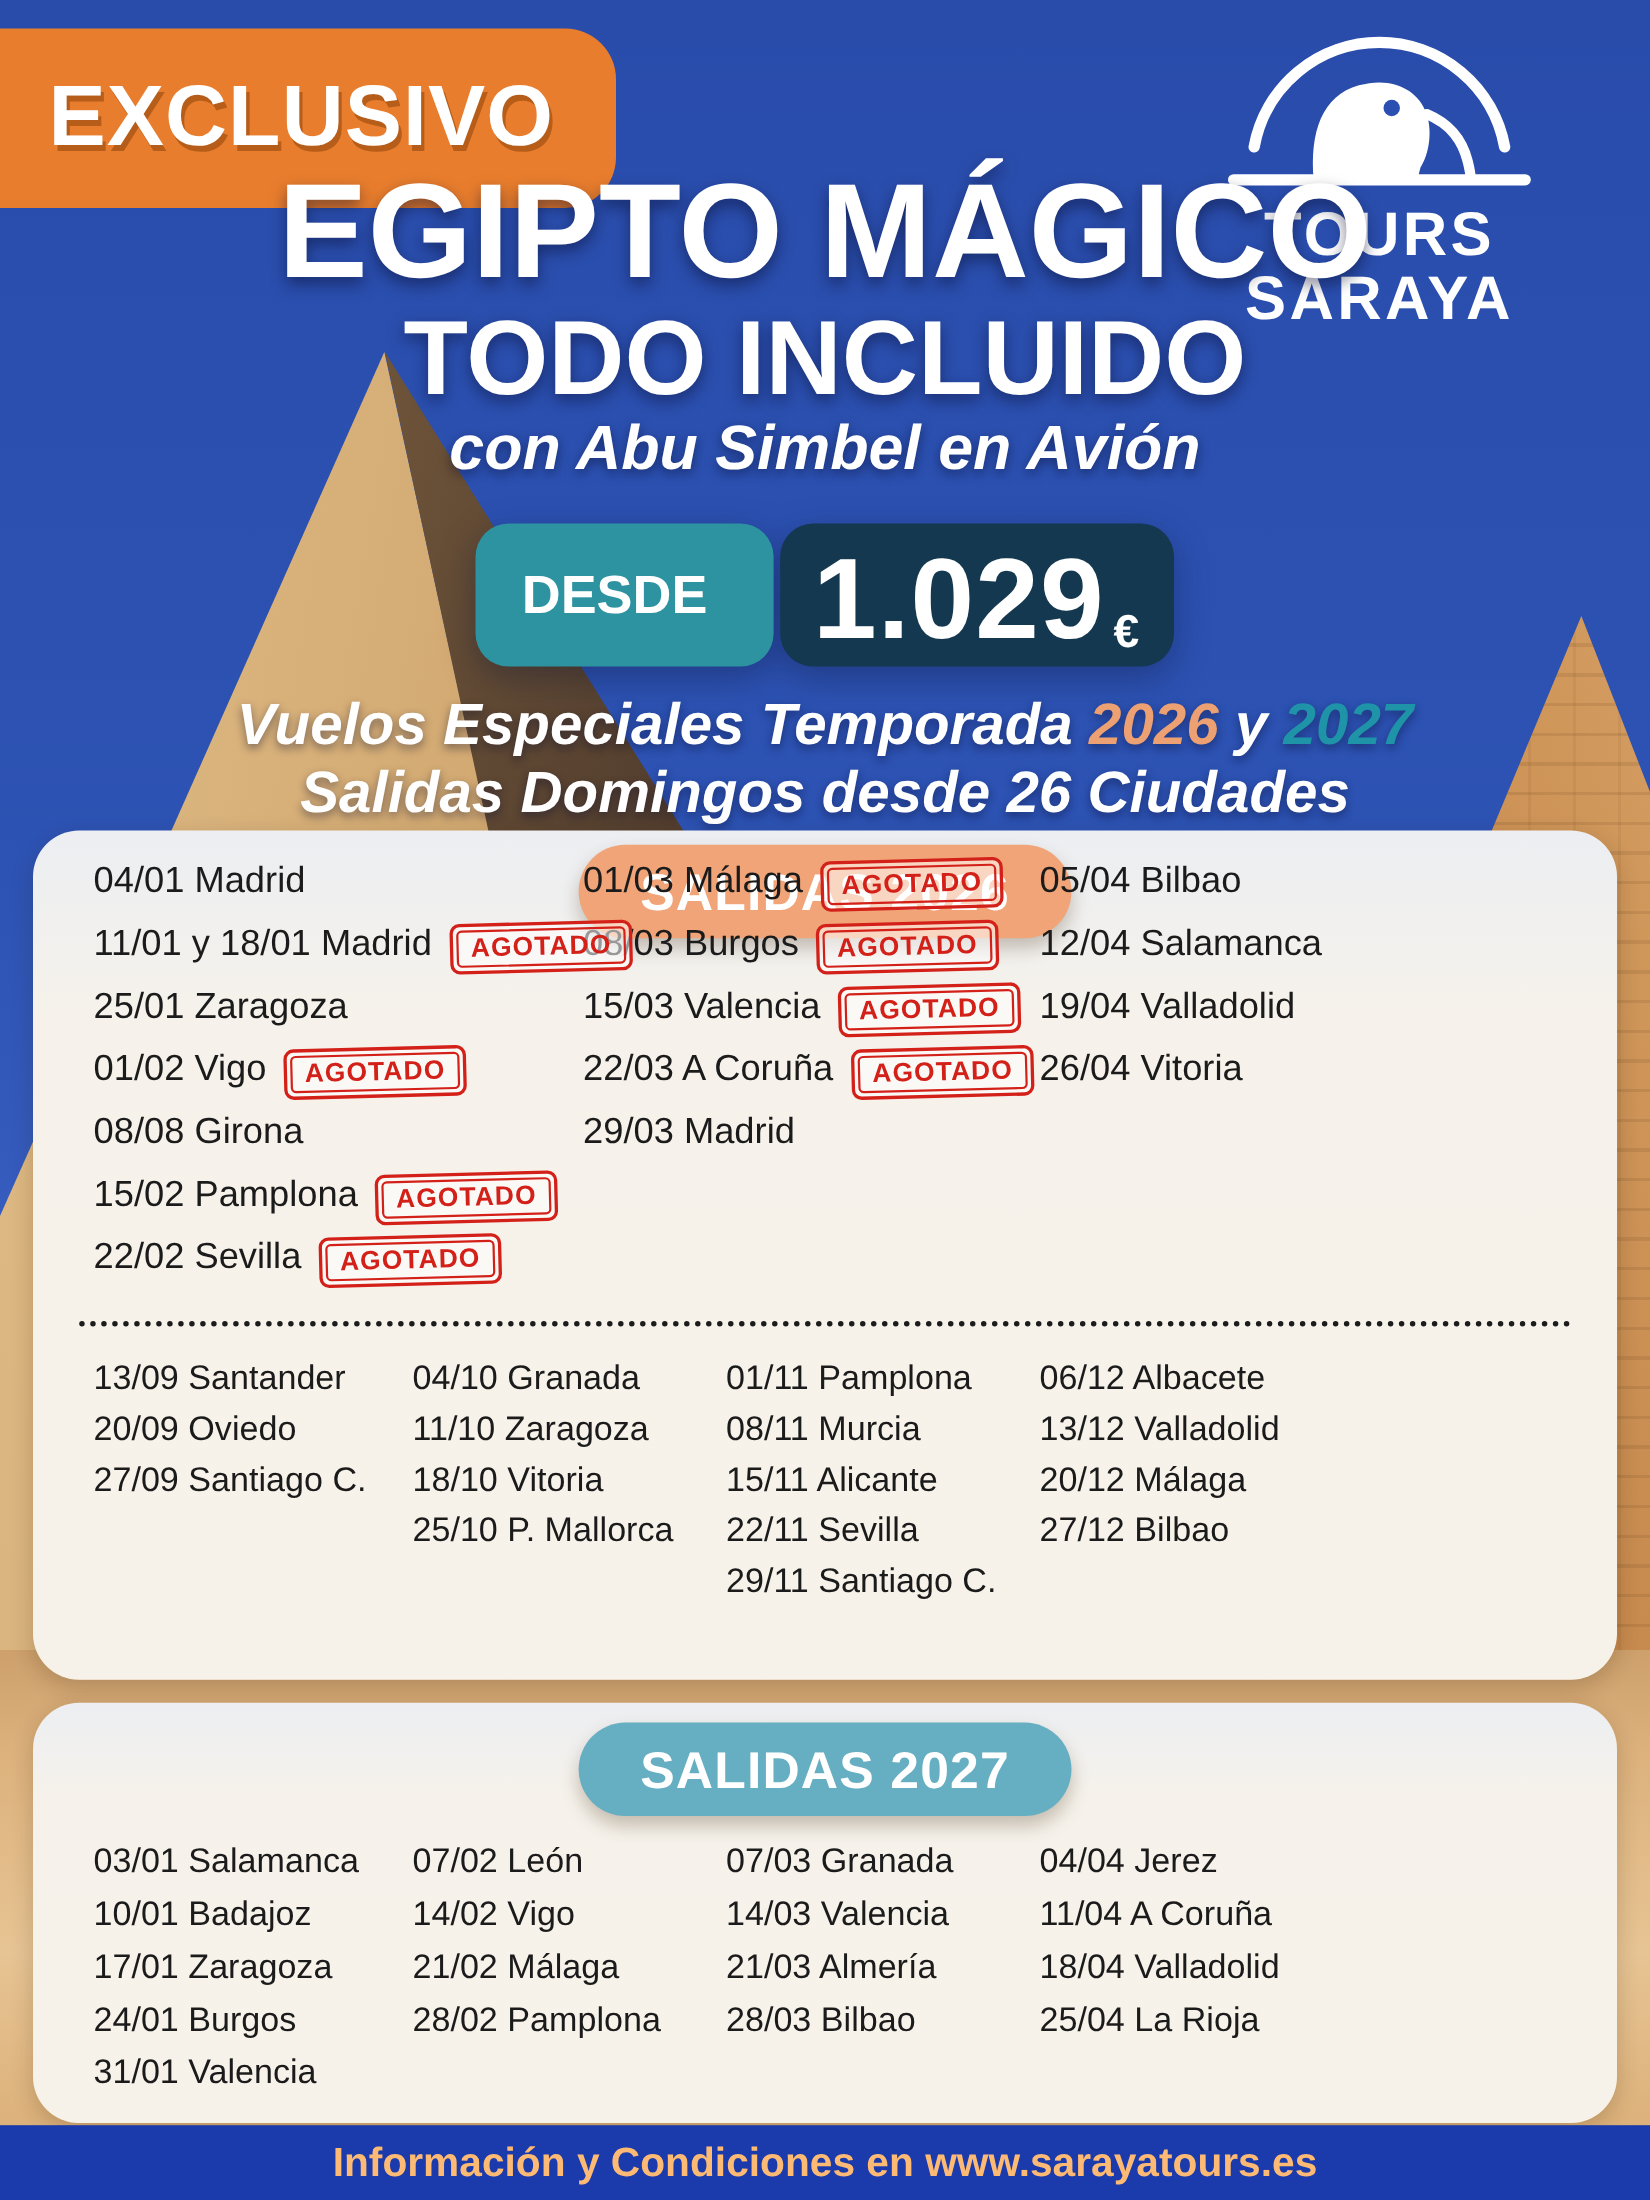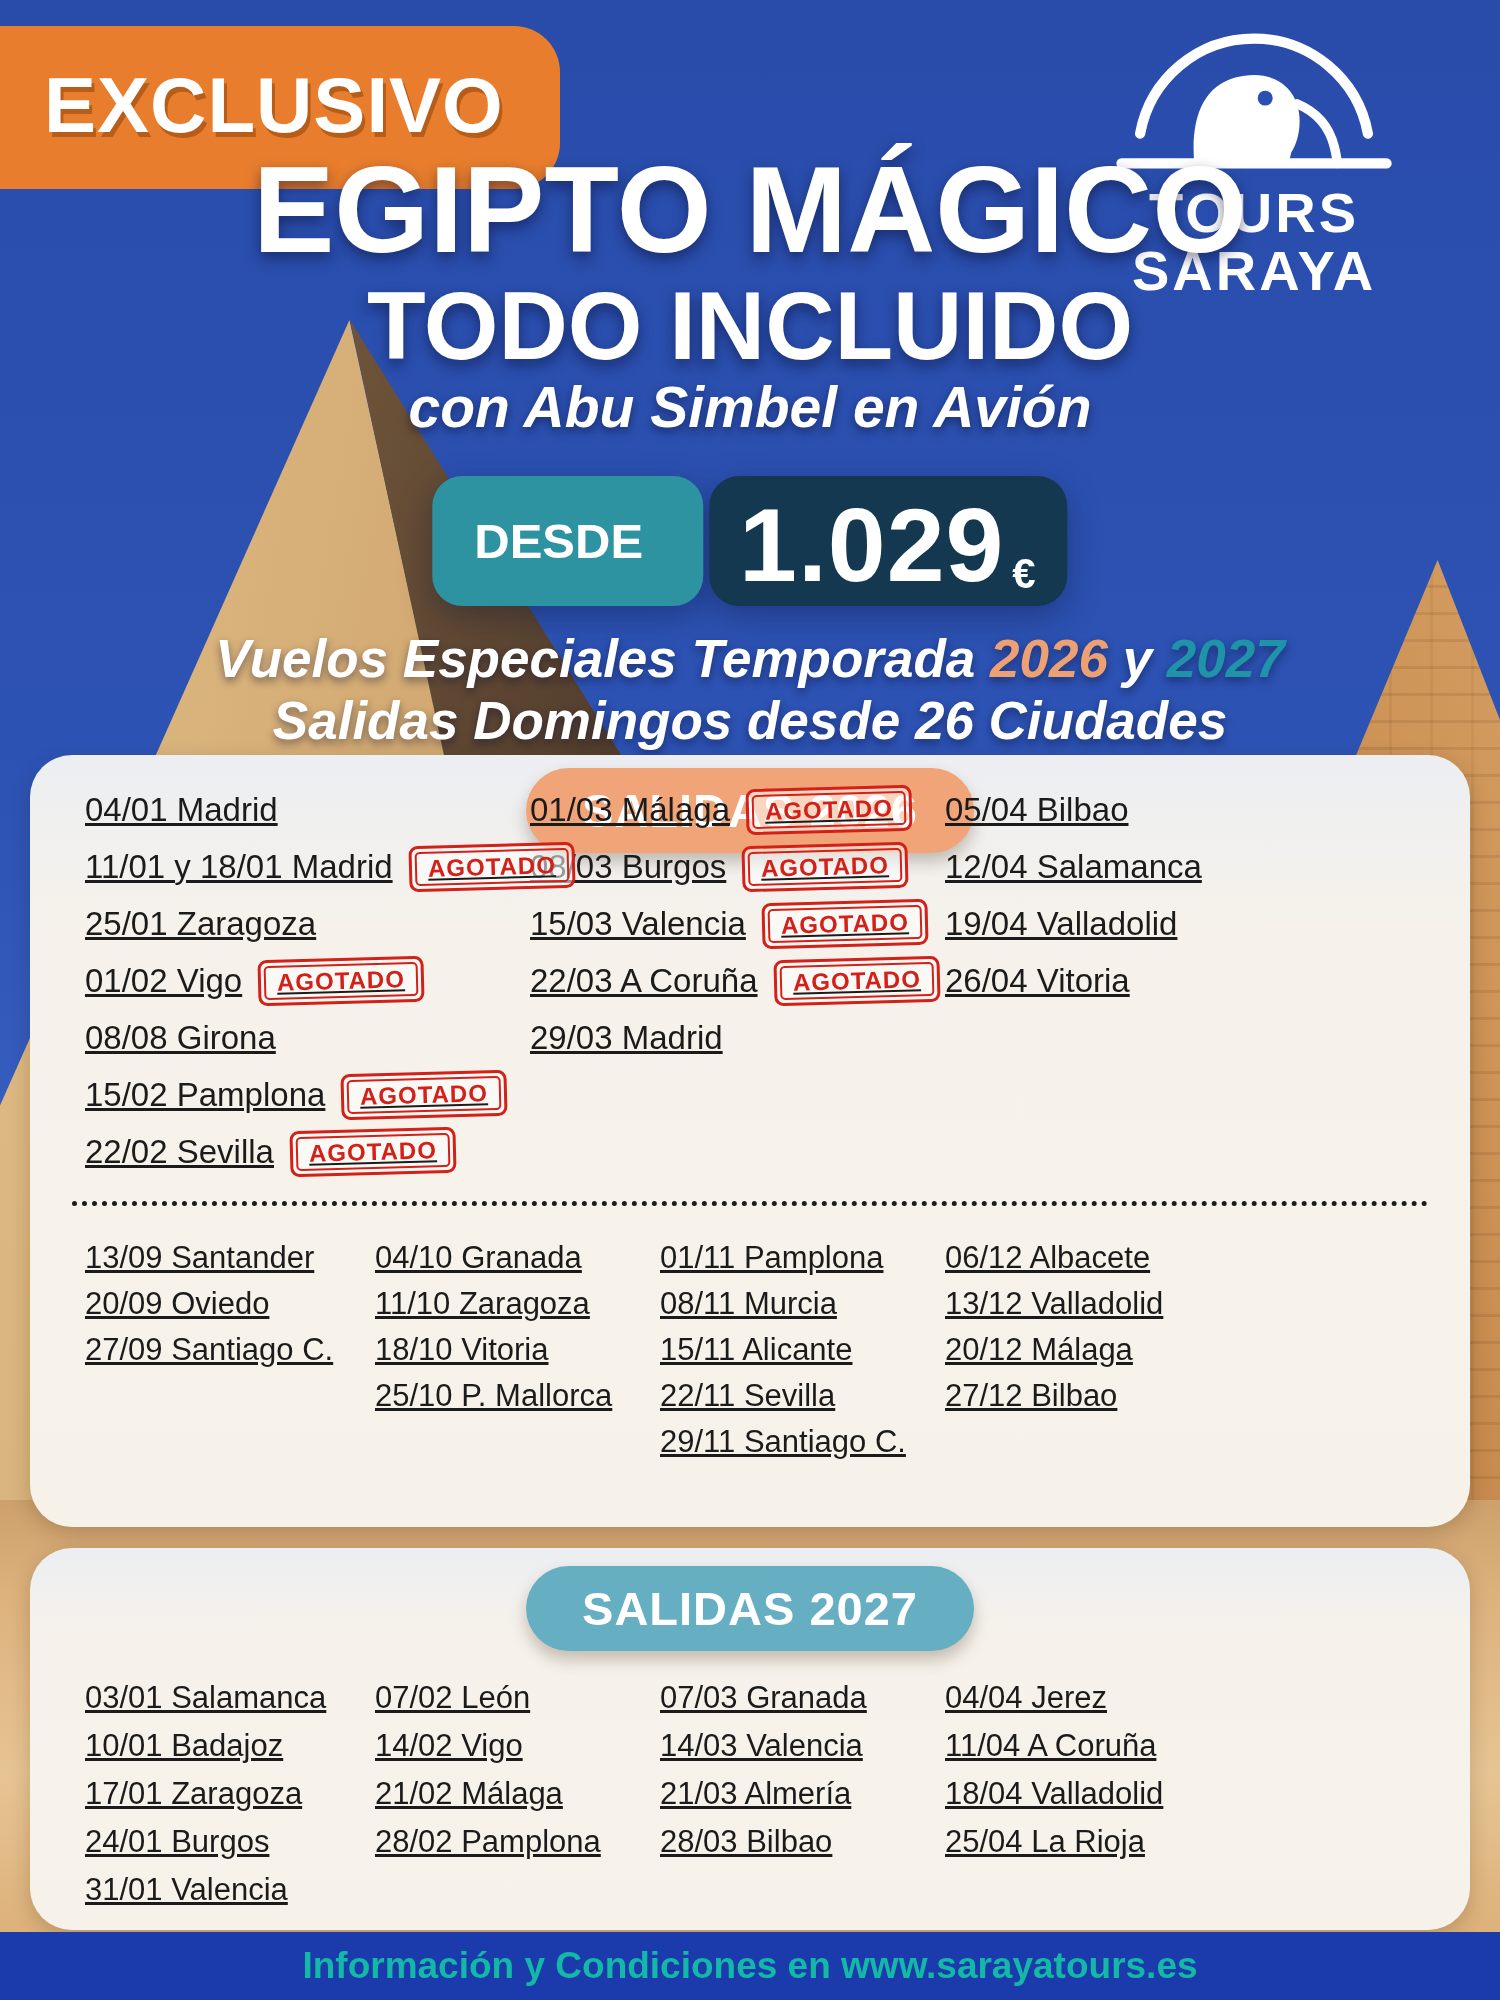--- a/index.html
+++ b/index.html
@@ -92,21 +92,21 @@
   .pill {
     position:absolute; left:50%; transform:translateX(-50%);
     color:#fff; font-weight:bold; font-size:47px; letter-spacing:1px;
     padding:15px 56px; border-radius:50px; box-shadow:0 9px 16px rgba(70,45,20,0.28);
     white-space:nowrap;
   }
   .pill-2026 { top:13px; background:#f0a478; }
   .pill-2027 { top:18px; background:#66aec2; }
   .grid { position:absolute; display:flex; color:#1b1b1b; }
   .grid ul { list-style:none; margin:0; padding:0; }
-  .grid li { display:flex; align-items:center; gap:16px; white-space:nowrap;text-decoration:underline; }
+  .grid li { display:flex; align-items:flex-start; gap:16px; white-space:nowrap; }
   .grid-2026-top { left:55px; top:26px; right:40px; font-size:33px; }
   .grid-2026-top li { height:57px; }
   .col-2026-1 { width:445px; }
   .col-2026-2 { width:415px; padding-top:114px; }
   .col-2026-3 { padding-top:171px; }
   .sep-dotted {
     position:absolute; left:42px; right:42px; top:446px; height:0;
     border-top:5px dotted #1c1c1c;
   }
   .grid-2026-bottom { left:55px; top:480px; right:40px; font-size:31px; }
@@ -122,21 +122,21 @@
     position:relative; display:inline-block; color:#d32018;
     border:3px solid #d32018; border-radius:9px; padding:6px 16px;
     font-size:24px; font-weight:bold; letter-spacing:1px;
     transform:rotate(-1.5deg); background:rgba(255,255,255,0.55);
   }
   .stamp::after { content:""; position:absolute; inset:3px; border:2px solid #d32018; border-radius:5px; }
   
   .footer {
     position:absolute; left:0; top:1932px; width:100%; height:68px; background:#1b3aac;
     display:flex; align-items:center; justify-content:center;
-    color:#14b8a6; font-size:37px; font-weight:bold;
+    color:#fdba74; font-size:37px; font-weight:bold;
   }
 </style>
 </head>
 <body>
 
 <div class="poster">
 
   <div class="pyr pyr-left-lit"></div>
   <div class="pyr pyr-left-dark"></div>
   <div class="pyr pyr-right"></div>

